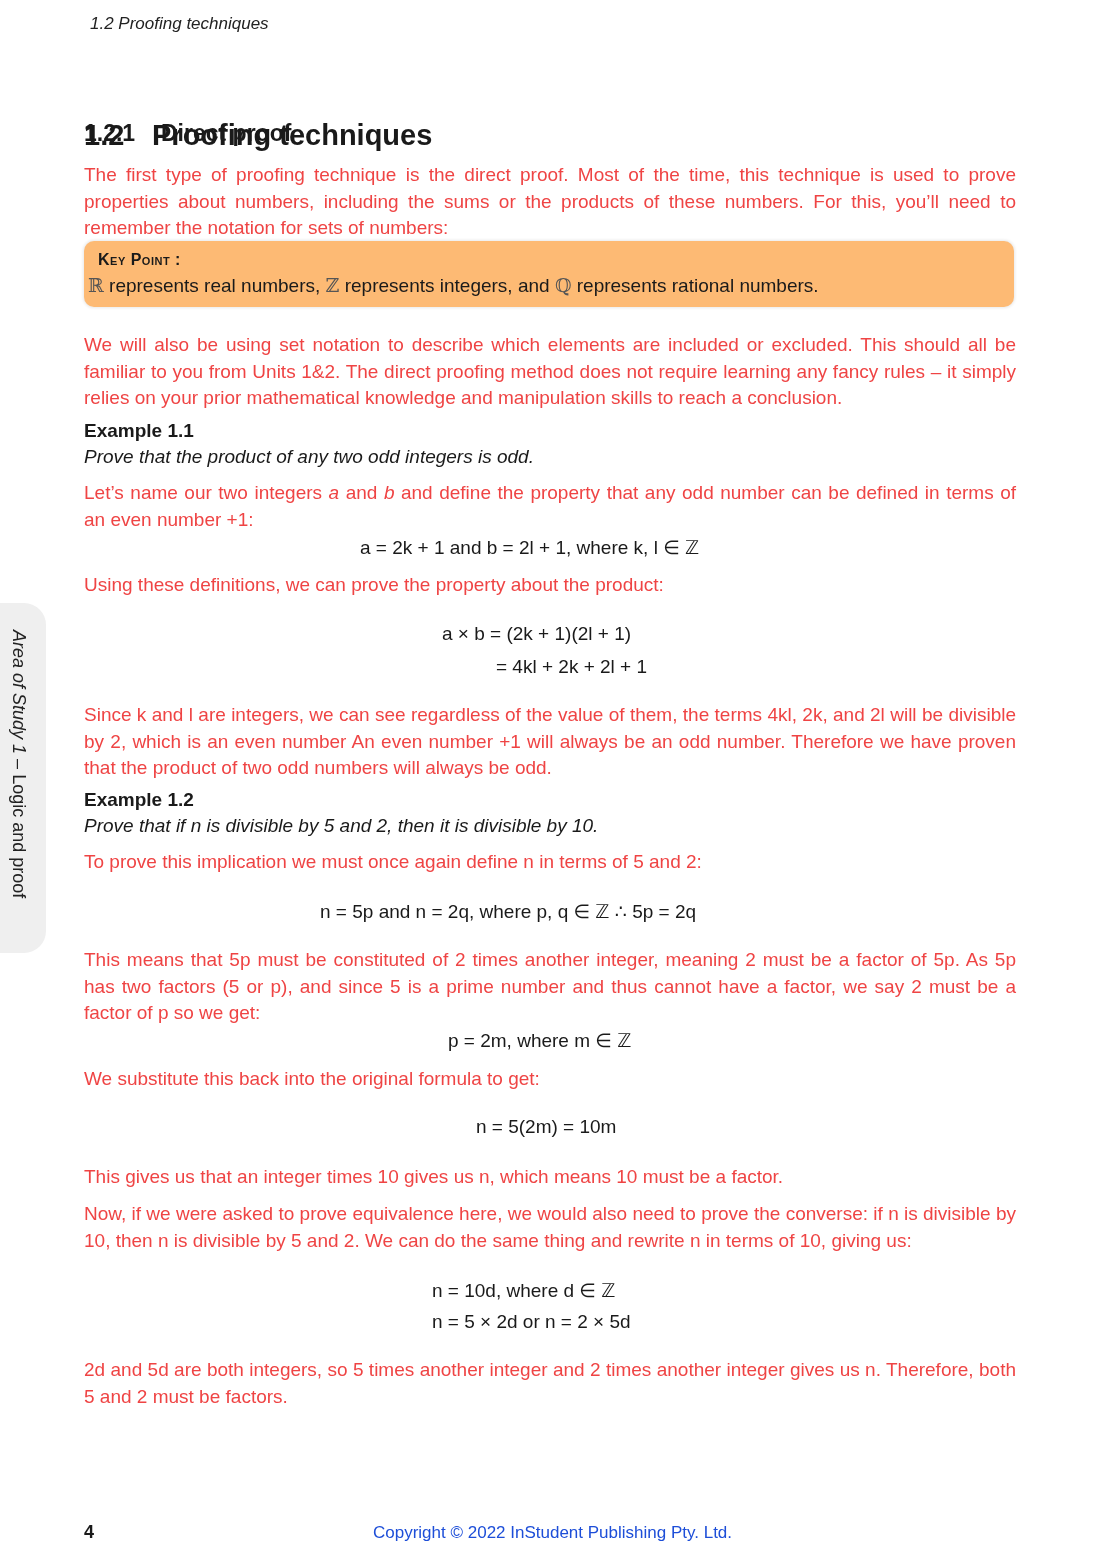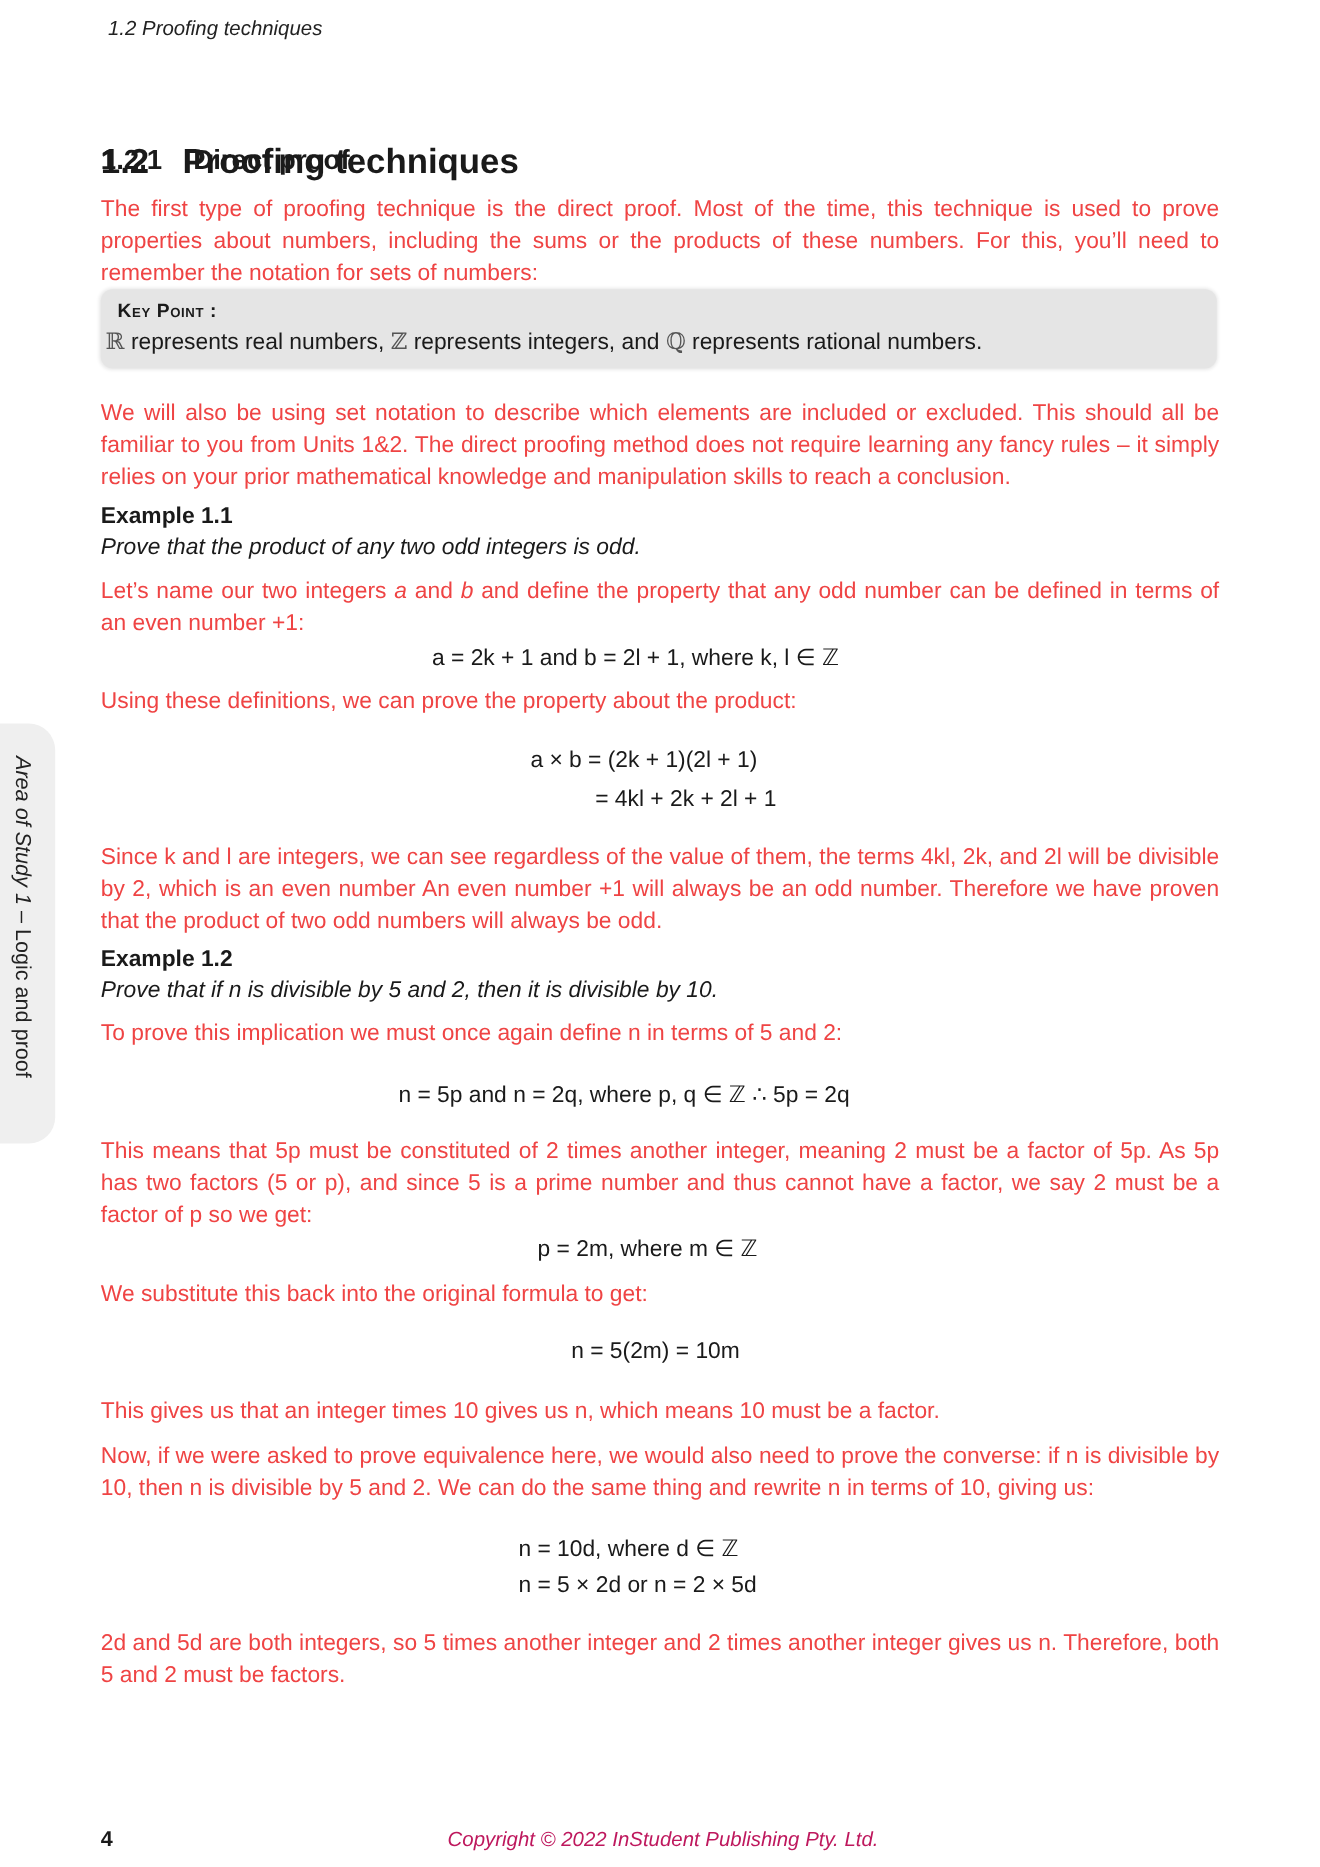--- a/index.html
+++ b/index.html
@@ -32,21 +32,21 @@
       font-size: 23px; font-weight: bold; color: #1a1a1a; white-space: nowrap;
     }
     .h2 .num { display: inline-block; width: 77px; }
     .p {
       position: absolute; left: 0; width: 932px;
       font-size: 19px; line-height: 26.5px; text-align: justify; color: #ef4444;
     }
     .p.last { text-align-last: left; }
     .keybox {
       position: absolute; left: 0; top: 241px; width: 930px; height: 66px;
-      background: #e5e5e5; border-radius: 10px;
+      background: #fdba74; border-radius: 10px;
       box-shadow: 0 0 3px 1px #e9e9e9;
       text-align: right;
     }
     .key-title {
       position: absolute; left: 14px; top: 10px;
       font-size: 16px; font-weight: bold; letter-spacing: 0.5px; font-variant: small-caps;
     }
     .key-text {
       position: absolute; left: 4px; top: 33px; font-size: 19px; white-space: nowrap;
     }
@@ -57,21 +57,21 @@
     .ex-prompt {
       position: absolute; left: 0; font-size: 19px; font-style: italic;
     }
     .eq {
       position: absolute; font-size: 19px; white-space: nowrap; color: #1a1a1a;
     }
     .footer-page {
       position: absolute; left: 84px; top: 1522px; font-size: 18px; font-weight: bold;
     }
     .footer-copy {
-      position: absolute; left: 373px; top: 1523px; font-size: 17px; color: #be185d; font-style: italic;
+      position: absolute; left: 373px; top: 1523px; font-size: 17px; color: #1d4ed8;
     }
   </style>
 </head>
 <body>
 
 <div class="running-header">1.2 Proofing techniques</div>
 
 <div class="side-tab"></div>
 <div class="side-tab-text"><span class="it">Area of Study 1</span> <span>–</span> <span>Logic and proof</span></div>
 
@@ -102,21 +102,21 @@
   <div class="eq" style="left:358px; top:623px;">a × b = (2k + 1)(2l + 1)</div>
   <div class="eq" style="left:412px; top:656px;">= 4kl + 2k + 2l + 1</div>
 
   <div class="p last" style="top:702px;">Since k and l are integers, we can see regardless of the value of them, the terms 4kl, 2k, and 2l will be divisible by 2, which is an even number An even number +1 will always be an odd number.  Therefore we have proven that the product of two odd numbers will always be odd.</div>
 
   <div class="ex-title" style="top:789px;">Example 1.2</div>
   <div class="ex-prompt" style="top:815px;">Prove that if n is divisible by 5 and 2, then it is divisible by 10.</div>
 
   <div class="p last" style="top:849px;">To prove this implication we must once again define n in terms of 5 and 2:</div>
 
-  <div class="eq" style="left:248px; top:900px;text-align:right;">n = 5p  and  n = 2q,   where p, q ∈ ℤ        ∴ 5p = 2q</div>
+  <div class="eq" style="left:236px; top:900px;text-align:right;">n = 5p  and  n = 2q,   where p, q ∈ ℤ        ∴ 5p = 2q</div>
 
   <div class="p last" style="top:947px;">This means that 5p must be constituted of 2 times another integer, meaning 2 must be a factor of 5p.  As 5p has two factors (5 or p), and since 5 is a prime number and thus cannot have a factor, we say 2 must be a factor of p so we get:</div>
 
   <div class="eq" style="left:364px; top:1029px;">p = 2m,   where m ∈ ℤ</div>
 
   <div class="p last" style="top:1066px;">We substitute this back into the original formula to get:</div>
 
   <div class="eq" style="left:392px; top:1116px;">n = 5(2m) = 10m</div>
 
   <div class="p last" style="top:1164px;">This gives us that an integer times 10 gives us n, which means 10 must be a factor.</div>

